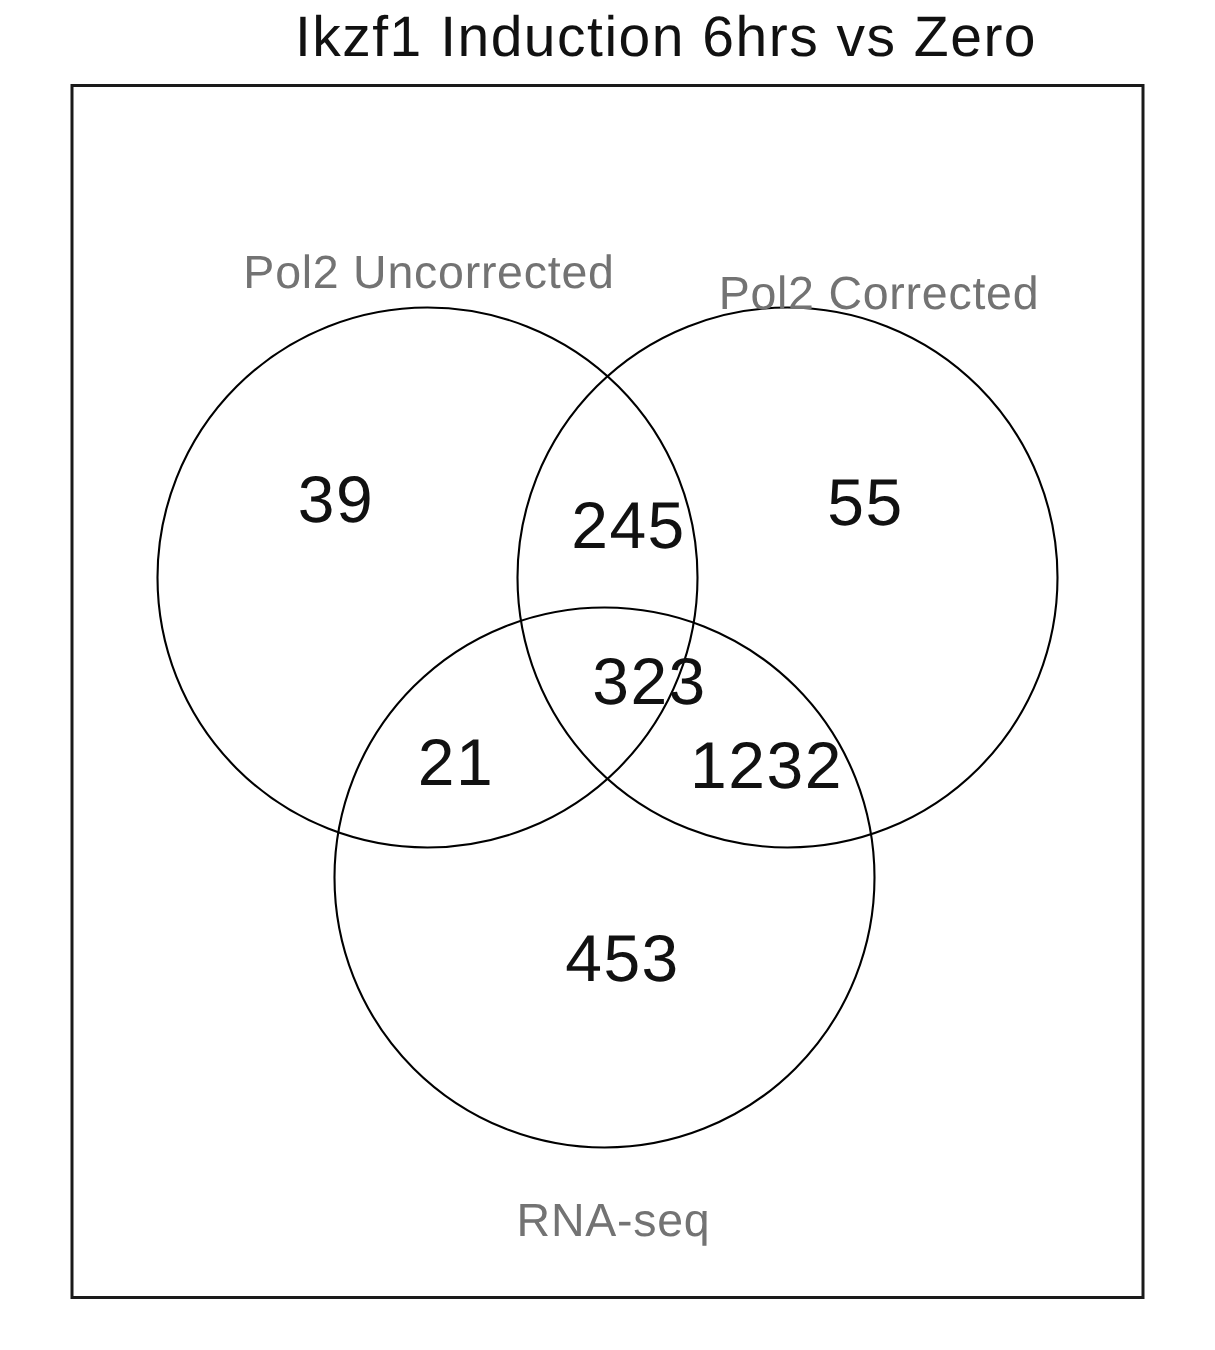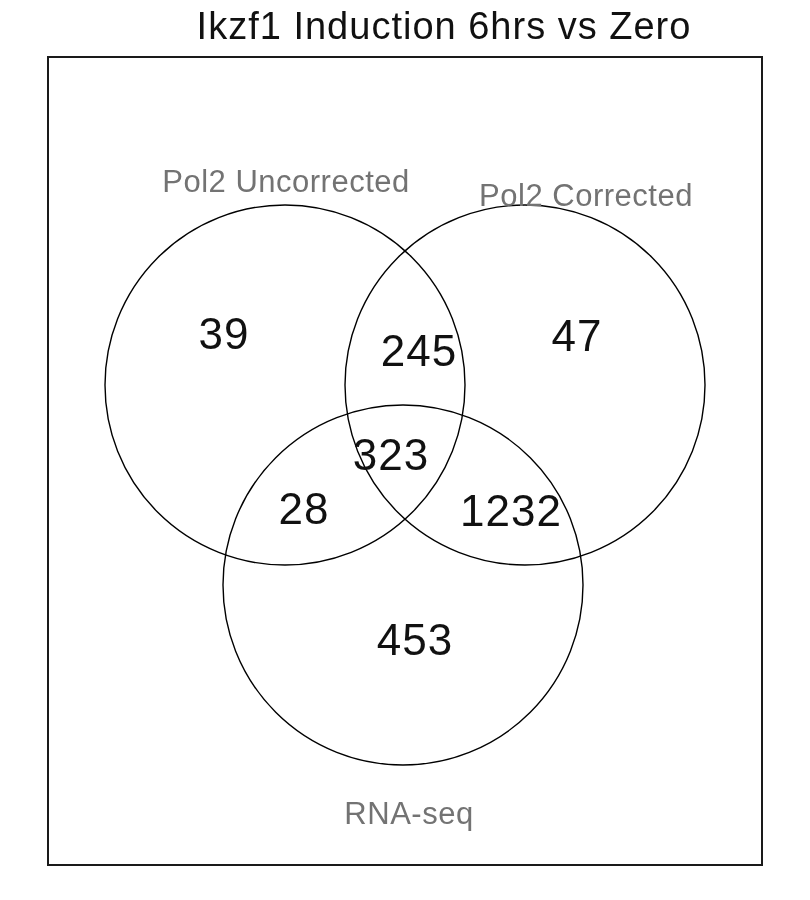--- a/index.html
+++ b/index.html
@@ -55,21 +55,21 @@
     letter-spacing: 1px;
     white-space: nowrap;
     color: #111111;
   }
   .label-a { left: 286px; top: 182px; }
   .label-b { left: 586px; top: 184px; margin-top: 12px; }
   .label-c { left: 409px; top: 814px; }
   .val-a-only  { left: 224px; top: 334px; }
   .val-ab      { left: 419px; top: 351px; }
   .val-b-only  { left: 577px; top: 336px; }
-  .val-abc     { left: 391px; top: 455px; text-align: right; }
+  .val-abc     { left: 433px; top: 455px; text-align: right; }
   .val-ac      { left: 304px; top: 509px; }
   .val-bc      { left: 511px; top: 511px; }
   .val-c-only  { left: 415px; top: 640px; text-align: right; }
 </style>
 </head>
 <body>
 
 <div class="canvas">
 
   <div class="chart-title">Ikzf1 Induction 6hrs vs Zero</div>
@@ -85,23 +85,23 @@
   <div class="set-label label-a">Pol2 Uncorrected</div>
 
   <div class="set-label label-b">Pol2 Corrected</div>
 
   <div class="set-label label-c">RNA-seq</div>
 
   <div class="region-value val-a-only">39</div>
 
   <div class="region-value val-ab">245</div>
 
-  <div class="region-value val-b-only">47</div>
+  <div class="region-value val-b-only">55</div>
 
   <div class="region-value val-abc">323</div>
 
-  <div class="region-value val-ac">28</div>
+  <div class="region-value val-ac">21</div>
 
   <div class="region-value val-bc">1232</div>
 
   <div class="region-value val-c-only">453</div>
 
 </div>
 
 </body></html>

